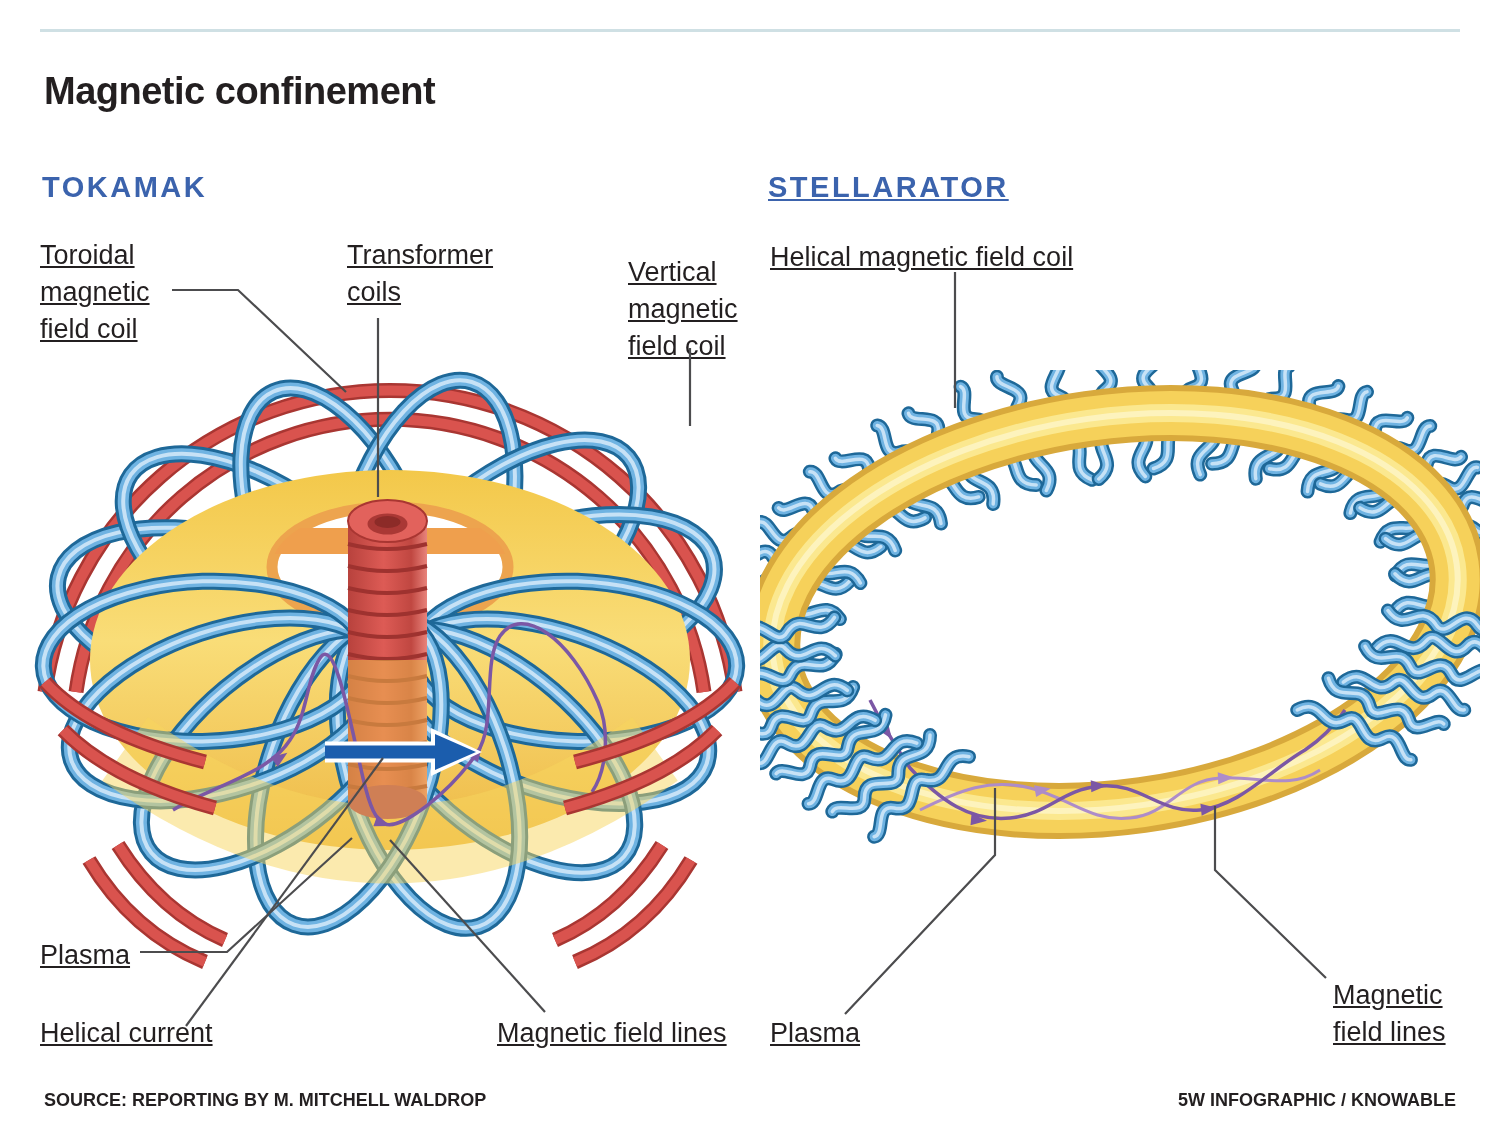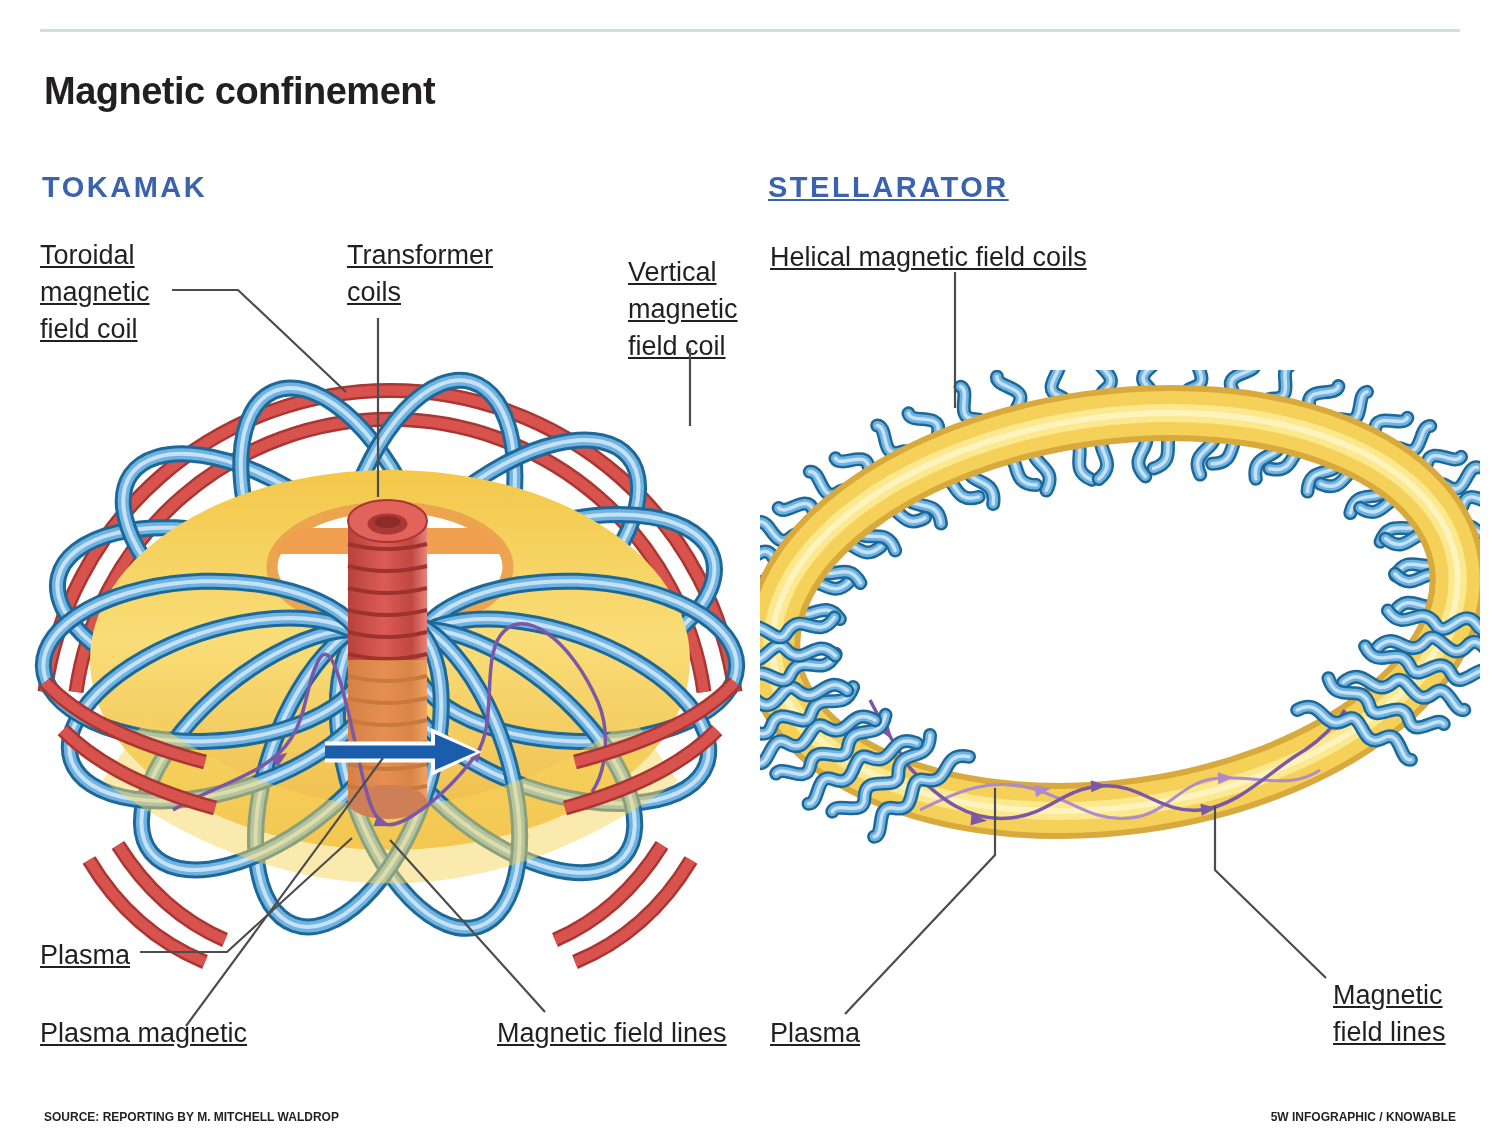--- a/index.html
+++ b/index.html
@@ -14,21 +14,21 @@
   .diagram-label{font-size:27px;line-height:37px;white-space:pre-line;color:#231f20;text-decoration:underline;}
   #label-toroidal{left:40px;top:237px;}
   #label-transformer{left:347px;top:237px;}
   #label-vertical{left:628px;top:237px;margin-top:17px;}
   #label-helical{left:770px;top:239px;}
   #label-plasma-left{left:40px;top:937px;}
   #label-plasma-current{left:40px;top:1015px;}
   #label-mfl-left{left:497px;top:1015px;}
   #label-plasma-right{left:770px;top:1015px;}
   #label-mfl-right{left:1333px;top:977px;}
-  .footer-text{top:1090px;font-size:12px;font-weight:bold;letter-spacing:0px;margin-top:20px;}
+  .footer-text{top:1090px;font-size:18px;font-weight:bold;letter-spacing:0px;}
   #footer-source{left:44px;}
   #footer-credit{right:44px;}
   svg{display:block;}
   #tokamak-svg{left:30px;top:330px;}
   #stellarator-svg{left:760px;top:370px;}
   #leader-svg{left:0;top:0;pointer-events:none;}
 </style>
 </head>
 <body>
 
@@ -38,23 +38,23 @@
 <div class="abs section-heading" id="heading-stellarator">STELLARATOR</div>
 
 <div class="abs diagram-label" id="label-toroidal">Toroidal
 magnetic
 field coil</div>
 <div class="abs diagram-label" id="label-transformer">Transformer
 coils</div>
 <div class="abs diagram-label" id="label-vertical">Vertical
 magnetic
 field coil</div>
-<div class="abs diagram-label" id="label-helical">Helical magnetic field coils</div>
+<div class="abs diagram-label" id="label-helical">Helical magnetic field coil</div>
 <div class="abs diagram-label" id="label-plasma-left">Plasma</div>
-<div class="abs diagram-label" id="label-plasma-current">Plasma magnetic</div>
+<div class="abs diagram-label" id="label-plasma-current">Helical current</div>
 <div class="abs diagram-label" id="label-mfl-left">Magnetic field lines</div>
 <div class="abs diagram-label" id="label-plasma-right">Plasma</div>
 <div class="abs diagram-label" id="label-mfl-right">Magnetic
 field lines</div>
 
 <div class="abs footer-text" id="footer-source">SOURCE: REPORTING BY M. MITCHELL WALDROP</div>
 <div class="abs footer-text" id="footer-credit">5W INFOGRAPHIC / KNOWABLE</div>
 
 <svg class="abs" id="tokamak-svg" width="720" height="660" viewBox="0 0 720 660">
   <defs>

